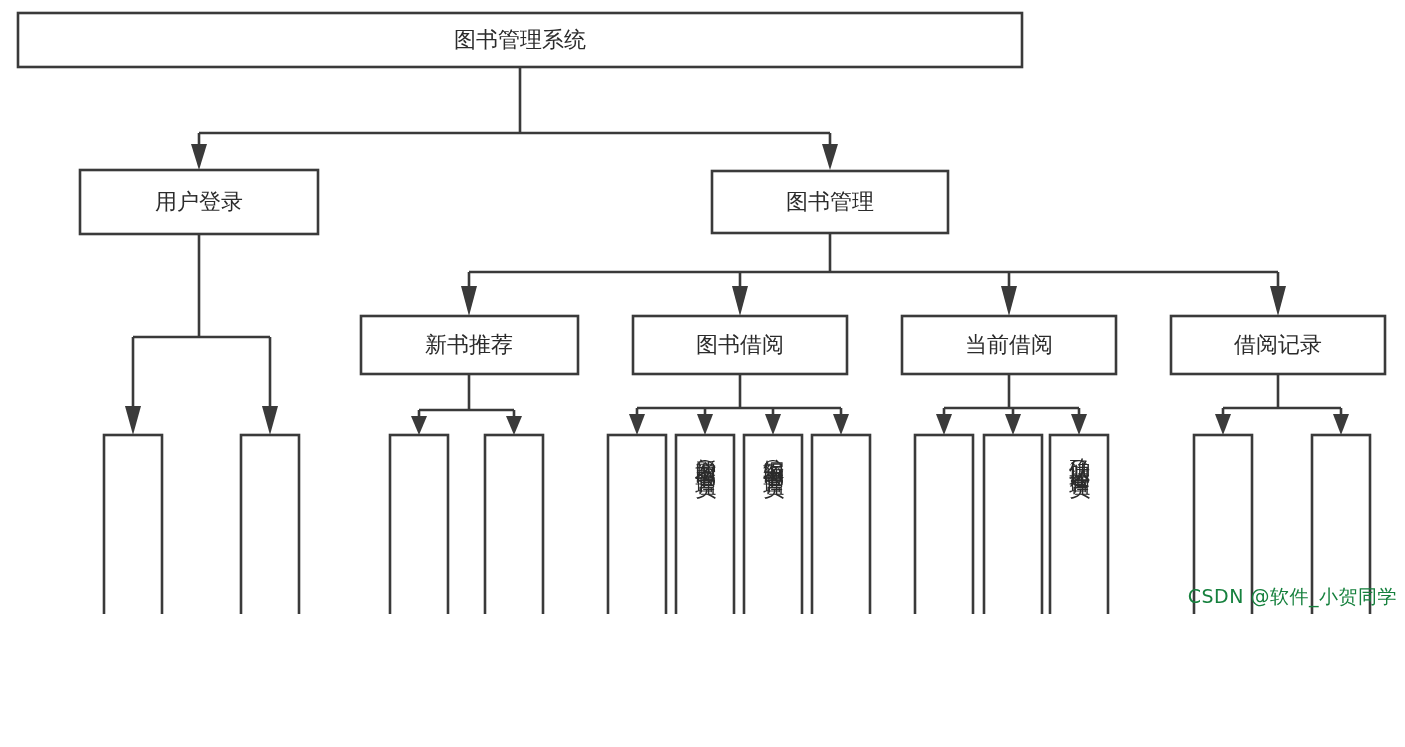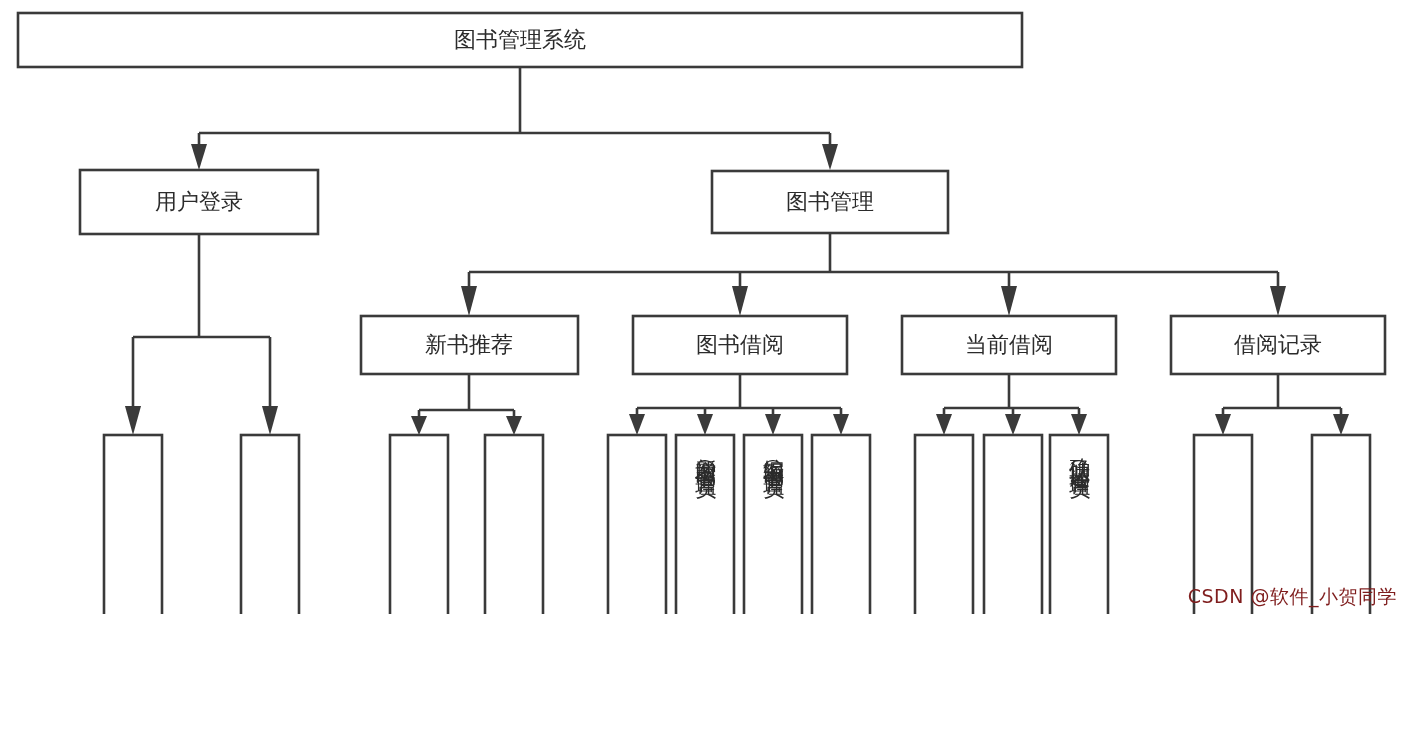--- a/index.html
+++ b/index.html
@@ -65,21 +65,21 @@
     white-space: nowrap;
     text-align: center;
   }
   .leaf-label.top-aligned { align-self: flex-start; }
   .watermark {
     position: absolute;
     right: 8px;
     bottom: 4px;
     font-family: "DejaVu Sans", "Liberation Sans", sans-serif;
     font-size: 19px;
-    color: #7f1d1d;
+    color: #15803d;
     white-space: nowrap;
     letter-spacing: 0.5px;
   }
 </style>
 </head>
 <body>
 
 <div id="diagram-root">
 
   <svg id="tree-svg" viewBox="0 0 1405 747">

